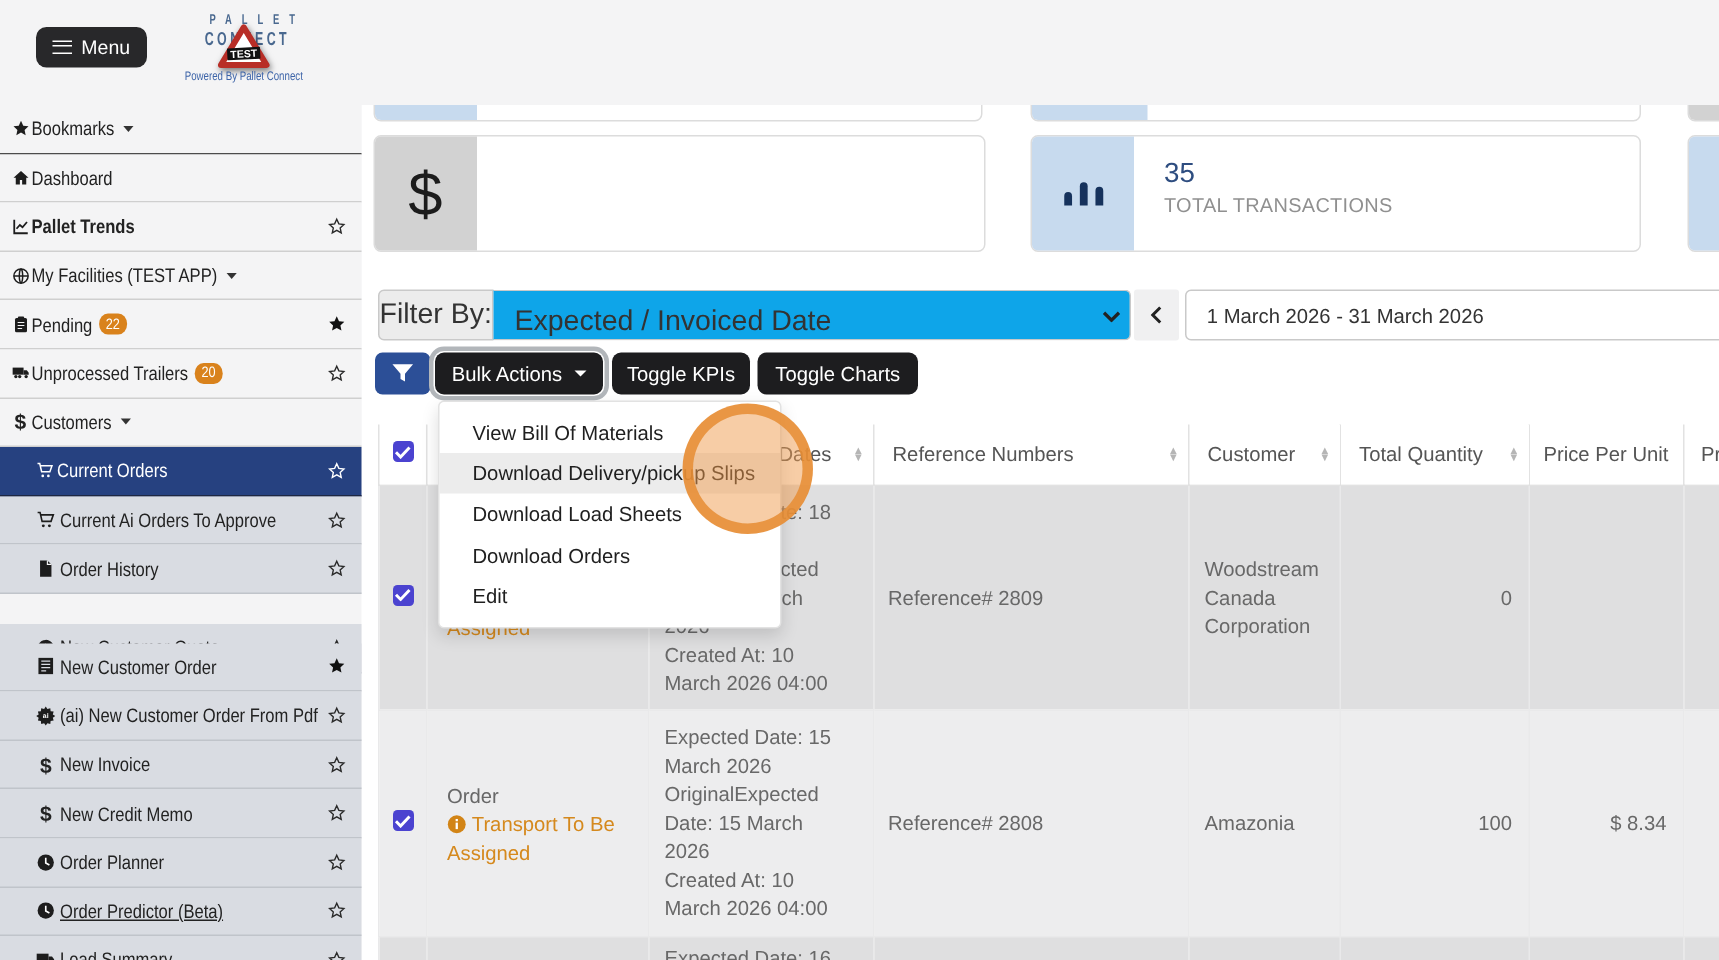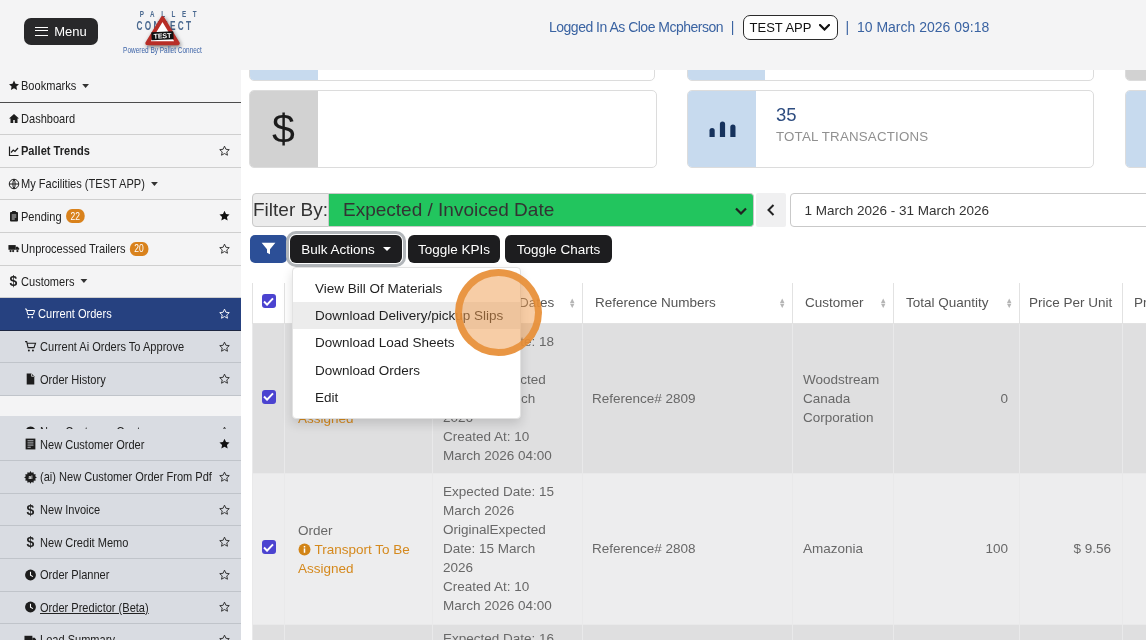--- a/index.html
+++ b/index.html
@@ -42,21 +42,21 @@
   .card { background:#fff; border:1px solid #dcdcdc; border-radius:5px; display:flex; }
   .ibox { width:68px; border-radius:4px 0 0 4px; flex:none; display:flex; align-items:center; justify-content:center; }
   .ibox.gray { background:#d2d2d2; }
   .ibox.blue { background:#c7daee; }
   .cval { font-size:18.5px; color:#3a3a3a; }
   .clab { font-size:13.3px; color:#909090; letter-spacing:.2px; margin-top:3px; }
 
   
   #fgroup { left:252px; top:193px; height:34px; display:flex; font-size:19px; }
   #flabel { width:77px; background:#ececec; border:1px solid #c9c9c9; border-radius:4px 0 0 4px; display:flex; align-items:center; justify-content:center; color:#333; }
-  #fselect { width:425px; background:#22c55e; border:1px solid #c9c9c9; border-left:none; border-radius:0 4px 4px 0; display:flex; align-items:center; color:#333; position:relative; }
+  #fselect { width:425px; background:#0ea5e9; border:1px solid #c9c9c9; border-left:none; border-radius:0 4px 4px 0; display:flex; align-items:flex-end; color:#333; position:relative; }
   #fselect span { margin-left:14px; }
   #prevbtn { left:756px; top:193px; width:30px; height:34px; background:#f0f0f1; border:none; border-radius:2px; display:flex; align-items:center; justify-content:center; }
   #dateinput { left:789.5px; top:193px; width:357px; height:34px; background:#fff; border:1px solid #c9c9c9; border-radius:4px 0 0 4px; display:flex; align-items:center; color:#333; font-size:13.5px; }
   #dateinput span { margin-left:14px; }
 
   
   .dbtn { height:28px; background:#1d1d1f; color:#fff; border-radius:6px; font-size:13.5px; display:inline-flex; align-items:center; justify-content:center; }
   #filtbtn { left:250px; top:235px; width:37px; height:28px; background:#2c4f97; border-radius:5px; display:flex; align-items:center; justify-content:center; }
 
   
@@ -109,27 +109,20 @@
     </div>
     <svg class="abs" style="left:25px;top:8px;filter:drop-shadow(1.5px 2px 2px rgba(0,0,0,.5));" width="35" height="30" viewBox="0 0 35 30">
       <path d="M17.5 2.2 L32.7 27.3 L2.3 27.3 Z" fill="#ffffff" stroke="#b82e27" stroke-width="4" stroke-linejoin="round"></path>
       <g transform="rotate(-3 17.5 20)">
         <rect x="6.5" y="15.7" width="22" height="8" rx="0.5" fill="#111111"></rect>
         <text x="17.5" y="22.3" font-size="7" font-weight="bold" fill="#ffffff" text-anchor="middle" font-family="Liberation Sans">TEST</text>
       </g>
     </svg>
   </div>
   <div class="abs" id="powered"><span style="display:inline-block;transform:scaleX(.78);transform-origin:50% 50%;">Powered By Pallet Connect</span></div>
-  <div class="abs" id="hdr-right"><span style="letter-spacing:-0.5px;">Logged In As Cloe Mcpherson</span>&nbsp;&nbsp;|
-    <span id="appsel">TEST APP
-      <svg width="11" height="7" viewBox="0 0 11 7">
-          <path d="M1 1 L5.5 5.5 L10 1" fill="none" stroke="#111" stroke-width="2.2" stroke-linecap="round"></path>
-        </svg>
-    </span>|&nbsp;&nbsp;10 March 2026 09:18
-  </div>
 </div>
 <div class="abs" id="sidebar">
   <div class="abs srow" style="top:70px;border-bottom:1.6px solid #4c4c4c;">
       <span class="ic">
         <svg width="13" height="13" viewBox="0 0 24 24">
           <path d="M12 2l3 6.6 7 .8-5.2 4.8 1.4 7L12 17.7 5.8 21.2l1.4-7L2 9.4l7-.8z" fill="#1d1d1d"></path>
         </svg>
       </span>
       <span class="lbl">Bookmarks<span class="caret"></span></span>
     </div>
@@ -465,21 +458,21 @@
             <span class="sc">Order<br><span class="org"><svg width="13" height="13" viewBox="0 0 24 24" style="vertical-align:-2px;">
                   <circle cx="12" cy="12" r="11" fill="#d28416"></circle>
                   <rect x="10.6" y="10" width="2.8" height="8" fill="#fff"></rect>
                   <rect x="10.6" y="5.5" width="2.8" height="2.8" fill="#fff"></rect>
                 </svg> Transport To Be<br>Assigned</span></span>
           </td>
       <td class="dcell">Expected Date: 15<br>March 2026<br>OriginalExpected<br>Date: 15 March<br>2026<br>Created At: 10<br>March 2026 04:00</td>
       <td class="ref">Reference# 2808</td>
       <td class="dcell">Amazonia</td>
       <td class="num">100</td>
-      <td class="num">$ 9.56</td>
+      <td class="num">$ 8.34</td>
       <td></td>
     </tr>
     <tr class="rg" style="height:120px;">
       <td></td>
       <td></td>
       <td class="dcell" style="vertical-align:top;padding-top:4px;">Expected Date: 16<br>March 2026</td>
       <td></td>
           <td></td>
           <td></td>
           <td></td>

